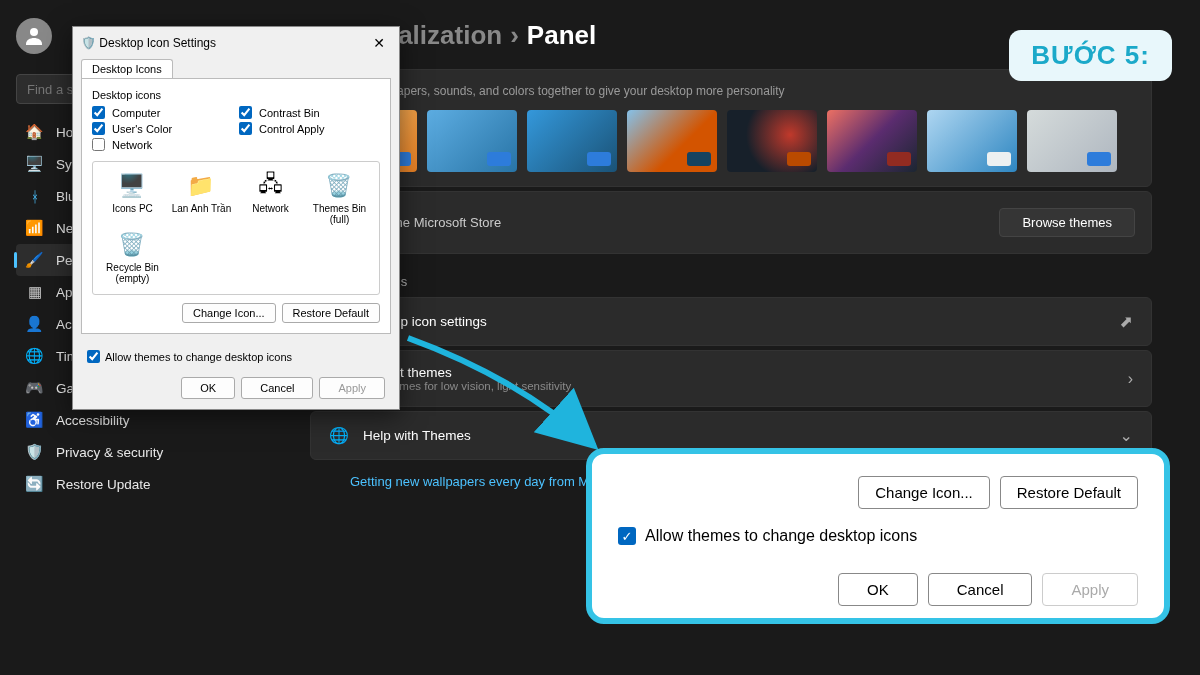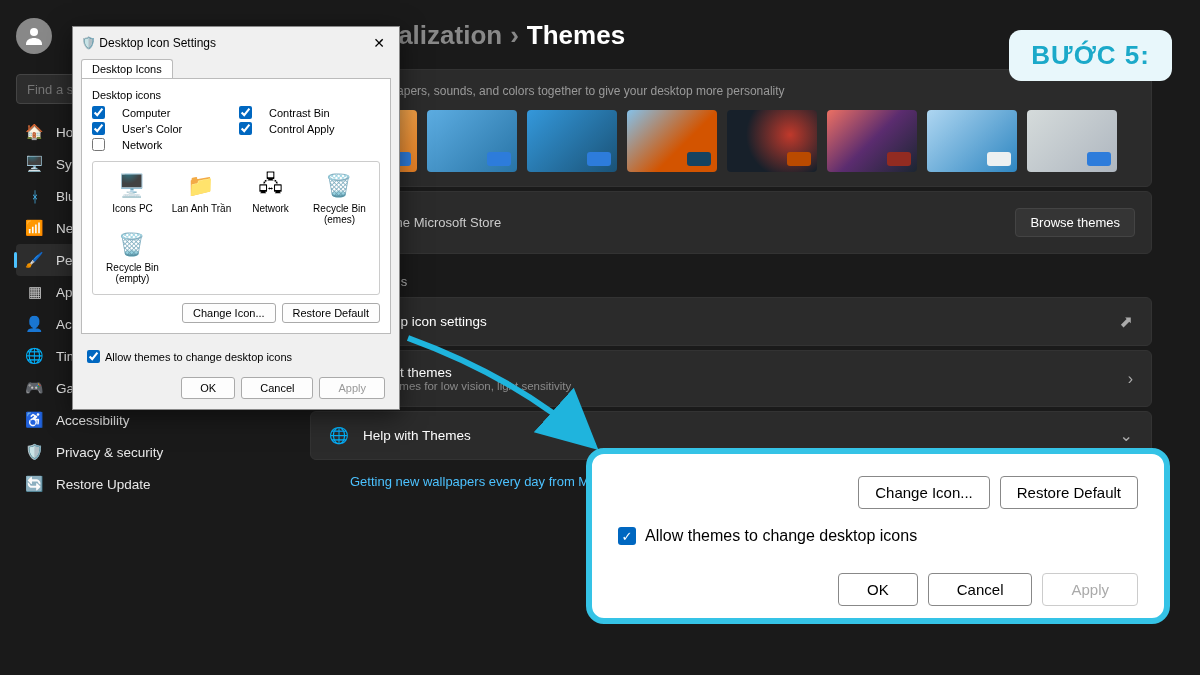--- a/index.html
+++ b/index.html
@@ -28,39 +28,39 @@
 .t2 { background: linear-gradient(135deg,#5dade2,#2874a6); }
 .t3 { background: linear-gradient(135deg,#3498db,#1a5276); }
 .t4 { background: linear-gradient(135deg,#85c1e9,#d35400 60%); }
 .t5 { background: radial-gradient(circle at 70% 40%,#c0392b,#17202a 60%); }
 .t6 { background: linear-gradient(135deg,#ec7063,#5b2c6f,#1b2631); }
 .t7 { background: linear-gradient(135deg,#aed6f1,#2e86c1); }
 .t8 { background: linear-gradient(135deg,#d5dbdb,#aeb6bf); }
 .b-blue{background:#2d7cdb}.b-darkblue{background:#154360}.b-orange{background:#ba4a00}.b-red{background:#922b21}.b-white{background:#ecf0f1}
 
 .store-row { display: flex; justify-content: space-between; align-items: center; padding: 16px; background: #2b2b2b; border: 1px solid #333; border-radius: 6px; margin-bottom: 20px; font-size: 13px; color: #ccc; }
-.browse-btn { background: #353535; border: 1px solid #444; color: #fff; padding: 6px 14px; border-radius: 4px; font-size: 13px; cursor: pointer; }
+.browse-btn { background: #353535; border: 1px solid #444; color: #fff; padding: 6px 22px; border-radius: 4px; font-size: 13px; cursor: pointer; }
 
 .section-title { font-size: 13px; color: #b0b0b0; margin: 18px 0 8px 4px; }
 .setting-row { display: flex; align-items: center; gap: 14px; padding: 14px 18px; background: #2b2b2b; border: 1px solid #333; border-radius: 6px; margin-bottom: 4px; cursor: pointer; }
 .setting-row .title { font-size: 13.5px; }
 .setting-row .sub { font-size: 11.5px; color: #8a8a8a; }
 .setting-row .chev { margin-left: auto; color: #aaa; }
 .link { color: #4cc2ff; font-size: 13px; padding: 10px 40px; cursor: pointer; }
 
 
 .dialog { position: absolute; left: 72px; top: 26px; width: 328px; background: #f0f0f0; border: 1px solid #888; box-shadow: 0 6px 24px rgba(0,0,0,.5); color: #000; font-size: 12px; }
 .dlg-titlebar { display: flex; align-items: center; padding: 6px 8px; font-size: 12px; }
 .dlg-titlebar .x { margin-left: auto; cursor: pointer; font-size: 14px; padding: 2px 6px; }
 .tab-strip { padding: 0 8px; }
 .tab { display: inline-block; border: 1px solid #bbb; border-bottom: none; background: #fff; padding: 3px 10px; font-size: 11px; border-radius: 3px 3px 0 0; }
 .dlg-body { background: #fff; margin: 0 8px 8px; border: 1px solid #bbb; padding: 10px; }
 .grp-label { font-size: 11px; margin-bottom: 5px; }
 .chk-grid { display: grid; grid-template-columns: 1fr 1fr; gap: 3px 6px; margin-bottom: 10px; }
-.chk { display: flex; align-items: center; gap: 17px; font-size: 11px; }
+.chk { display: flex; align-items: center; gap: 7px; font-size: 11px; }
 .chk input { width: 13px; height: 13px; accent-color: #0067c0; }
 .icon-box { border: 1px solid #ccc; border-radius: 3px; padding: 10px 8px; display: grid; grid-template-columns: repeat(4,1fr); gap: 6px; margin-bottom: 8px; }
 .icon-item { text-align: center; font-size: 10px; }
 .icon-item .ico { width: 30px; height: 28px; margin: 0 auto 3px; display: flex; align-items: center; justify-content: center; font-size: 22px; }
 .btn-row { display: flex; gap: 6px; justify-content: flex-end; }
 .dlg-btn { background: #fdfdfd; border: 1px solid #aaa; border-radius: 3px; padding: 3px 10px; font-size: 11px; cursor: pointer; }
 .allow { display: flex; align-items: center; gap: 5px; font-size: 11px; padding: 8px 14px; }
 .allow input { width: 13px; height: 13px; accent-color: #0067c0; }
 .dlg-footer { display: flex; gap: 6px; justify-content: flex-end; padding: 6px 14px 10px; }
 .dlg-footer .dlg-btn { padding: 4px 18px; }
@@ -136,21 +136,21 @@
       </div>
       <div class="nav-item">
         <span class="nav-icon" style="color:#4cc2ff">🔄</span>
         <span>Restore Update</span>
       </div>
     </div>
 </div>
 
 <div class="main">
   <div class="breadcrumb">
-    <span class="parent">Personalization</span><span class="sep">›</span><span>Themes</span>
+    <span class="parent">Personalization</span><span class="sep">›</span><span>Panel</span>
   </div>
 
   <div class="card themes-card">
     <div class="subtitle">ation of wallpapers, sounds, and colors together to give your desktop more personality</div>
     <div class="theme-grid">
       <div class="theme-tile t1">
           <div class="badge b-blue"></div>
         </div>
       <div class="theme-tile t2">
           <div class="badge b-blue"></div>
@@ -249,21 +249,21 @@
         <div class="icon-item">
           <div class="ico">📁</div>
           <div>Lan Anh Trần</div>
         </div>
         <div class="icon-item">
           <div class="ico">🖧</div>
           <div>Network</div>
         </div>
         <div class="icon-item">
           <div class="ico">🗑️</div>
-          <div>Recycle Bin (emes)</div>
+          <div>Themes Bin (full)</div>
         </div>
         <div class="icon-item" style="grid-column: 1;">
           <div class="ico">🗑️</div>
           <div>Recycle Bin (empty)</div>
         </div>
       </div>
     <div class="btn-row">
       <button class="dlg-btn">Change Icon...</button>
       <button class="dlg-btn">Restore Default</button>
     </div>

